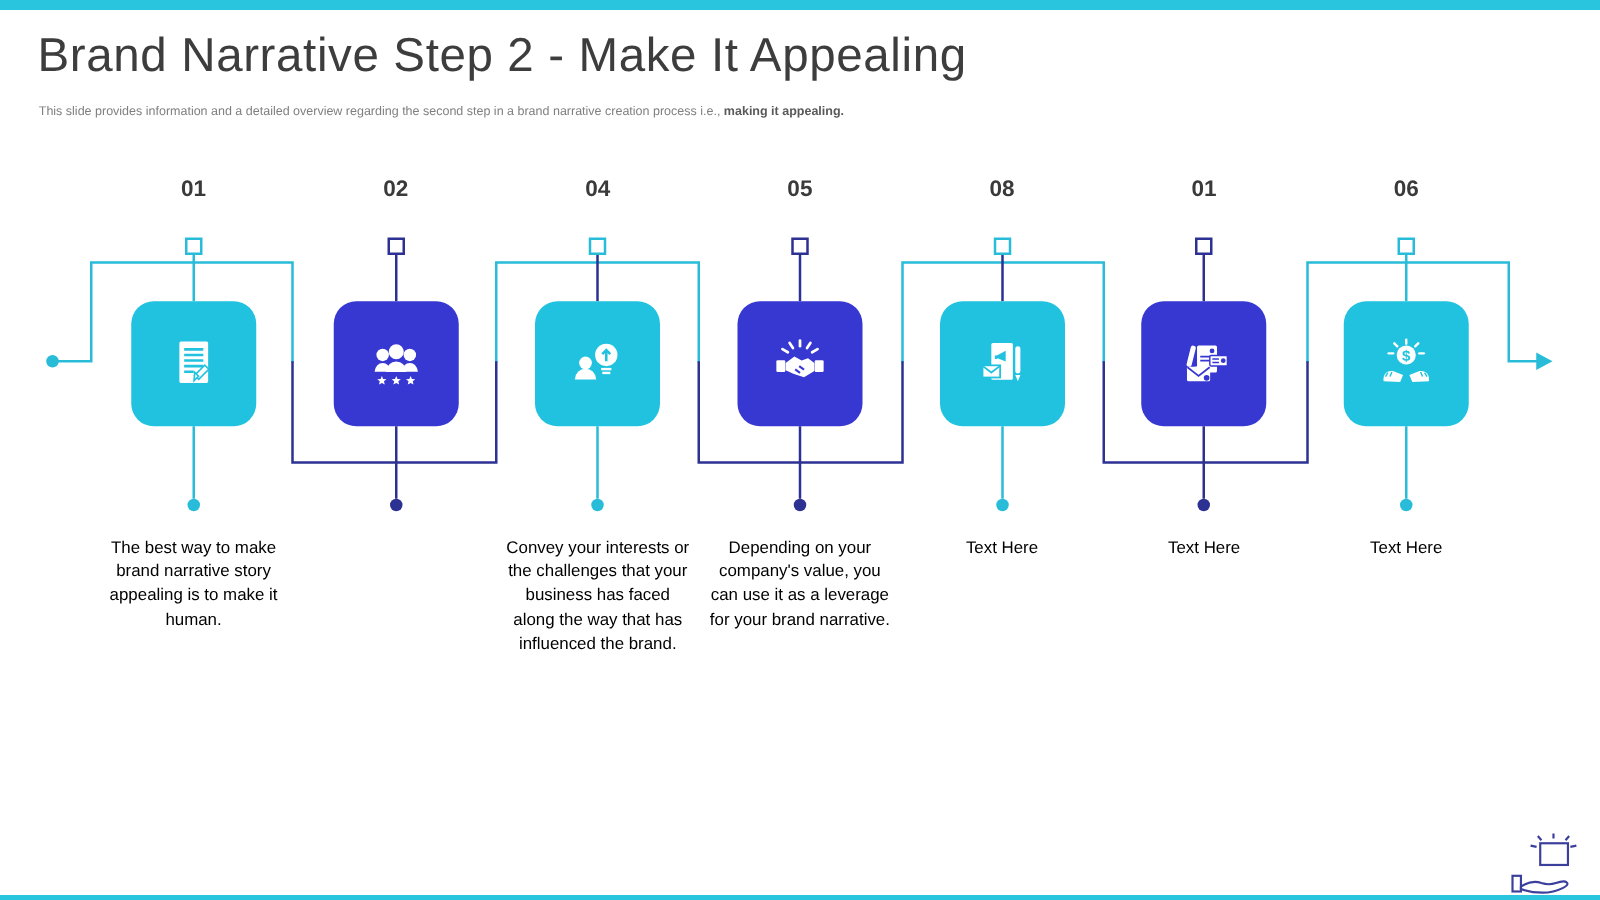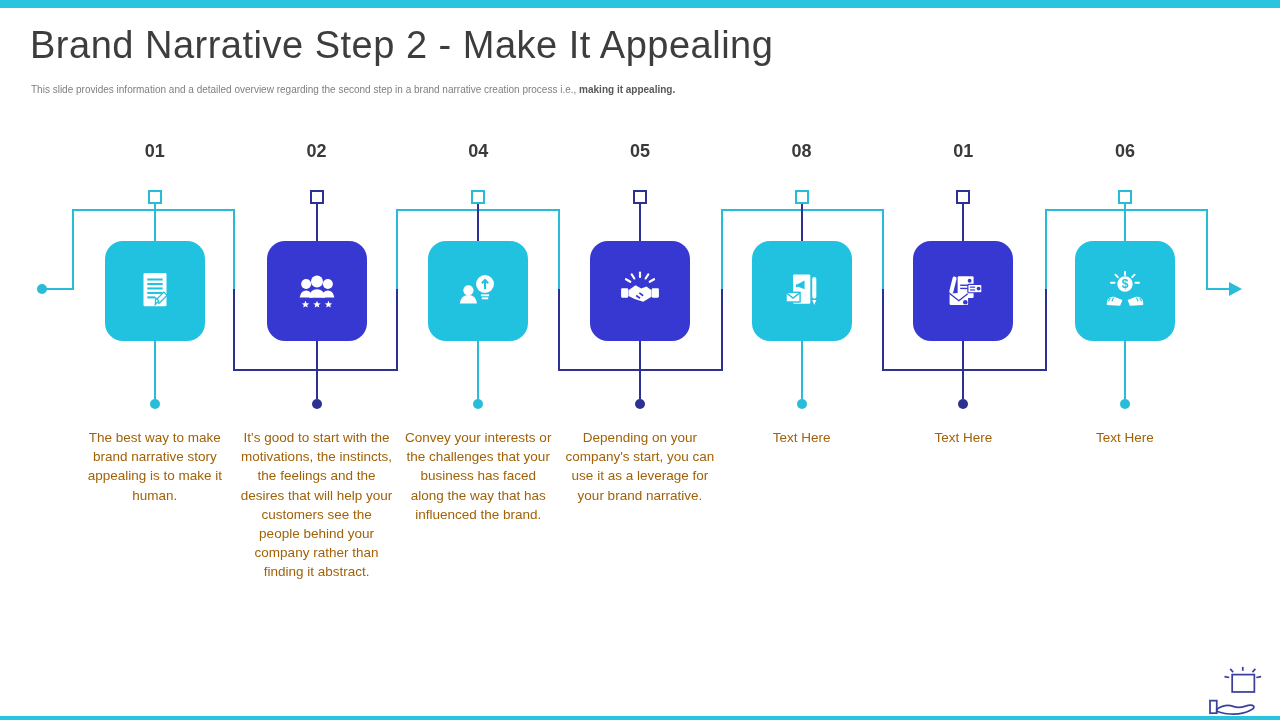--- a/index.html
+++ b/index.html
@@ -13,21 +13,21 @@
   .subtitle b{color:#595959;}
   .connector-svg{position:absolute;left:0;top:0;width:1280px;height:720px;pointer-events:none;}
   .steps-row{position:absolute;left:74px;top:140px;width:1132px;display:flex;}
   .step-col{width:161.7px;flex:0 0 161.7px;display:flex;flex-direction:column;align-items:center;}
   .step-number{font-size:18px;font-weight:bold;color:#3a3a3a;height:26px;line-height:22px;}
   .node-square{width:10px;height:10px;border-width:2px;border-style:solid;background:#fff;margin-top:24px;}
   .stem-top{width:2px;height:37px;}
   .icon-tile{width:100px;height:100px;border-radius:18px;display:flex;align-items:center;justify-content:center;}
   .stem-bottom{width:2px;height:58px;}
   .dot{width:10px;height:10px;border-radius:50%;}
-  .step-text{margin-top:19px;width:152px;font-size:13.5px;line-height:19.2px;color:#a16207;text-align:center;}
+  .step-text{margin-top:19px;width:152px;font-size:13.5px;line-height:19.2px;color:#000000;text-align:center;}
   .footer-logo{position:absolute;right:12px;bottom:2px;}
 </style>
 </head>
 <body>
 
 <div class="slide">
   <div class="top-bar" style="background: rgb(41, 196, 221);"></div>
 
   <div class="title" style="color: rgb(61, 61, 61);">Brand Narrative Step 2 - Make It Appealing</div>
   <div class="subtitle"><span>This slide provides information and a detailed overview regarding the second step in a brand narrative creation process i.e., </span><b>making it appealing.</b></div>
@@ -83,21 +83,20 @@
       <circle cx="18" cy="10.5" r="4.7"></circle>
       <path d="M11.6 23.2 q1 -6.6 6.4 -6.6 q5.4 0 6.4 6.6 z"></path>
       <polygon points="9.0,25.6 9.8,27.5 11.9,27.7 10.3,29.0 10.8,31.0 9.0,30.0 7.2,31.0 7.7,29.0 6.1,27.7 8.2,27.5"></polygon>
       <polygon points="18.0,25.6 18.8,27.5 20.9,27.7 19.3,29.0 19.8,31.0 18.0,30.0 16.2,31.0 16.7,29.0 15.1,27.7 17.2,27.5"></polygon>
       <polygon points="27.0,25.6 27.8,27.5 29.9,27.7 28.3,29.0 28.8,31.0 27.0,30.0 25.2,31.0 25.7,29.0 24.1,27.7 26.2,27.5"></polygon>
     </g>
           </svg>
     </div>
     <div class="stem-bottom" style="background:#2d3192"></div>
     <div class="dot" style="background:#2d3192"></div>
-    <div class="step-text">It's good to start with the motivations, the instincts, the feelings and the desires that will help your customers see the people behind your company rather than finding it abstract.</div>
       </div>
       <div class="step-col">
     <div class="step-number">04</div>
     <div class="node-square" style="border-color:#29bcd9"></div>
     <div class="stem-top" style="background:#2d3192"></div>
     <div class="icon-tile" style="background:#21c2df">
       <svg width="46" height="46" viewBox="0 0 36 36" style="color:#21c2df">
     <g fill="#fff">
       <circle cx="23.5" cy="12.5" r="7"></circle>
       <rect x="20.3" y="20.6" width="6.4" height="1.5"></rect>
@@ -134,21 +133,21 @@
       <path d="M9 17.5 L14.5 13.5 L19 16 L23 14.5 L27 17.5 L27 22.5 L20.5 26.5 L13.8 24.3 L9 22 Z"></path>
     </g>
     <g stroke="currentColor" stroke-width="1.3" fill="none">
       <path d="M17.5 19.5 l3 2.2"></path>
               <path d="M15 21.5 l3 2.2"></path>
     </g>
           </svg>
     </div>
     <div class="stem-bottom" style="background:#2d3192"></div>
     <div class="dot" style="background:#2d3192"></div>
-    <div class="step-text">Depending on your company's start, you can use it as a leverage for your brand narrative.</div>
+    <div class="step-text">Depending on your company's value, you can use it as a leverage for your brand narrative.</div>
       </div>
       <div class="step-col">
     <div class="step-number">08</div>
     <div class="node-square" style="border-color:#29bcd9"></div>
     <div class="stem-top" style="background:#2d3192"></div>
     <div class="icon-tile" style="background:#21c2df">
       <svg width="46" height="46" viewBox="0 0 36 36" style="color:#21c2df">
     <g fill="#fff">
       <rect x="11" y="5" width="13.5" height="23" rx="1"></rect>
       <rect x="26" y="7" width="3.2" height="17" rx="1.6"></rect>

